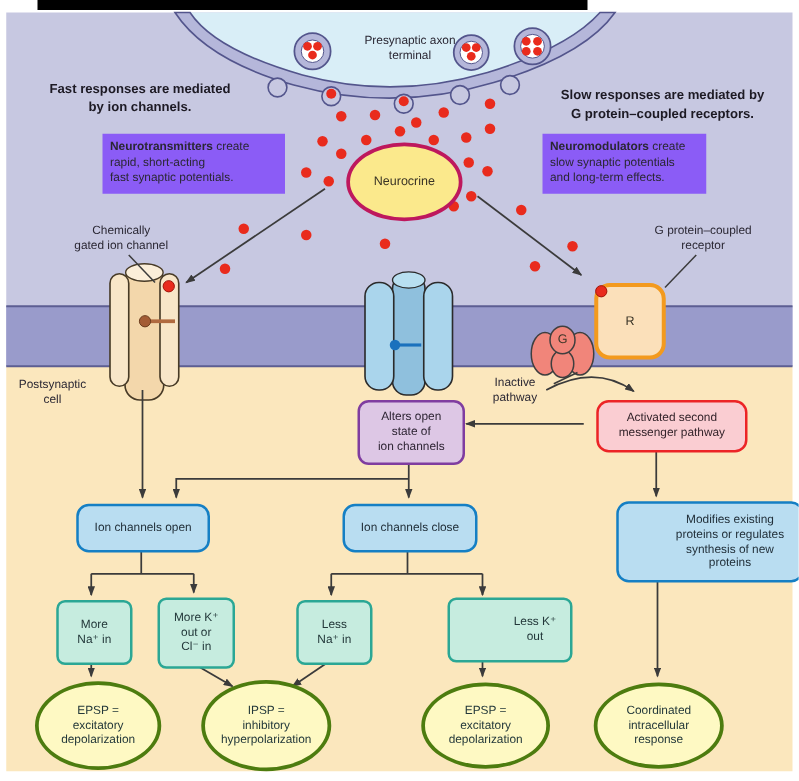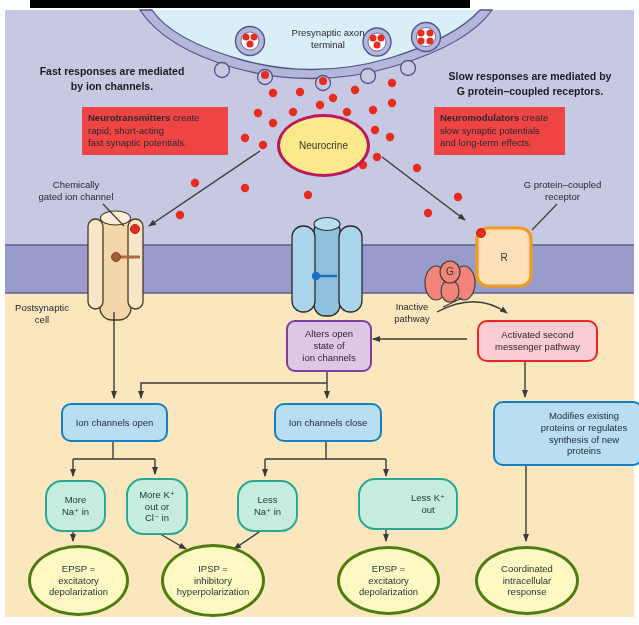--- a/index.html
+++ b/index.html
@@ -3,28 +3,28 @@
 <meta charset="utf-8">
 <style>
   html,body { margin:0; padding:0; background:#ffffff; }
   body { font-family:"Liberation Sans","DejaVu Sans",sans-serif; color:#262230; }
   .stage { position:relative; width:639px; height:625px; background:#ffffff; overflow:hidden; }
   .stage svg.scene { position:absolute; left:0; top:0; z-index:1; }
   .lbl { position:absolute; z-index:3; white-space:pre-line; text-align:center;
          font-size:9.5px; line-height:1.3; color:#2a2733; }
   .heading { position:absolute; z-index:3; white-space:pre-line; text-align:center;
              font-weight:bold; font-size:10.5px; line-height:1.45; color:#1d1a24; }
-  .note { position:absolute; z-index:3; background:#ef4444; white-space:pre-line;
+  .note { position:absolute; z-index:3; background:#8b5cf6; white-space:pre-line;
           font-size:9.5px; line-height:1.34; padding:5px 6px; color:#2a2733; }
   .fbox { position:absolute; z-index:3; display:flex; align-items:center; justify-content:center;
           text-align:center; white-space:pre-line; font-size:9.5px; line-height:1.25; color:#22303a; }
   .fbox.purple { background:#ddc7e5; border:2.5px solid #7f3da0; border-radius:9px; color:#2d2433; }
   .fbox.red    { background:#facdd2; border:2.5px solid #ec2426; border-radius:10px; color:#33232a; }
   .fbox.blue   { background:#b9ddf1; border:2.5px solid #157fc4; border-radius:10px; }
-  .fbox.teal   { background:#c6ecdf; border:2.5px solid #2ba795; border-radius:17px; color:#23383a; }
+  .fbox.teal   { background:#c6ecdf; border:2.5px solid #2ba795; border-radius:7px; color:#23383a; }
   .ellipse     { position:absolute; z-index:3; display:flex; align-items:center; justify-content:center;
                  text-align:center; white-space:pre-line; font-size:9.5px; line-height:1.25;
                  background:#fef9c3; border:3px solid #4d7c0f; border-radius:50%; color:#23383a; }
   .oval-neurocrine { position:absolute; z-index:3; display:flex; align-items:center; justify-content:center;
                  background:#fbe98c; border:3px solid #be185d; border-radius:50%;
                  font-size:10px; color:#3a3426; }
   .letter { position:absolute; z-index:4; display:flex; align-items:center; justify-content:center;
             font-size:10px; color:#3a3426; }
   .blackbar { position:absolute; left:30px; top:0; width:440px; height:8px; background:#000; z-index:2; }
 </style>
@@ -192,21 +192,21 @@
 fast synaptic potentials.</span></div>
 
   <div class="note" style="left:434px; top:107px; width:119px;"><b>Neuromodulators</b><span> create
 slow synaptic potentials
 and long-term effects.</span></div>
 
   <div class="oval-neurocrine" style="left:277px; top:114px; width:87px; height:57px;">
     <span>Neurocrine</span>
   </div>
 
-  <div class="lbl" style="left:16px; top:179px; width:120px;">Chemically
+  <div class="lbl" style="left:37px; top:179px; width:120px;">Chemically
 gated ion channel</div>
 
   <div class="lbl" style="left:495px; top:179px; width:135px;">G protein–coupled
 receptor</div>
 
   <div class="lbl" style="left:372px; top:301px; width:80px;">Inactive
 pathway</div>
 
   <div class="lbl" style="left:2px; top:302px; width:80px;">Postsynaptic
 cell</div>

